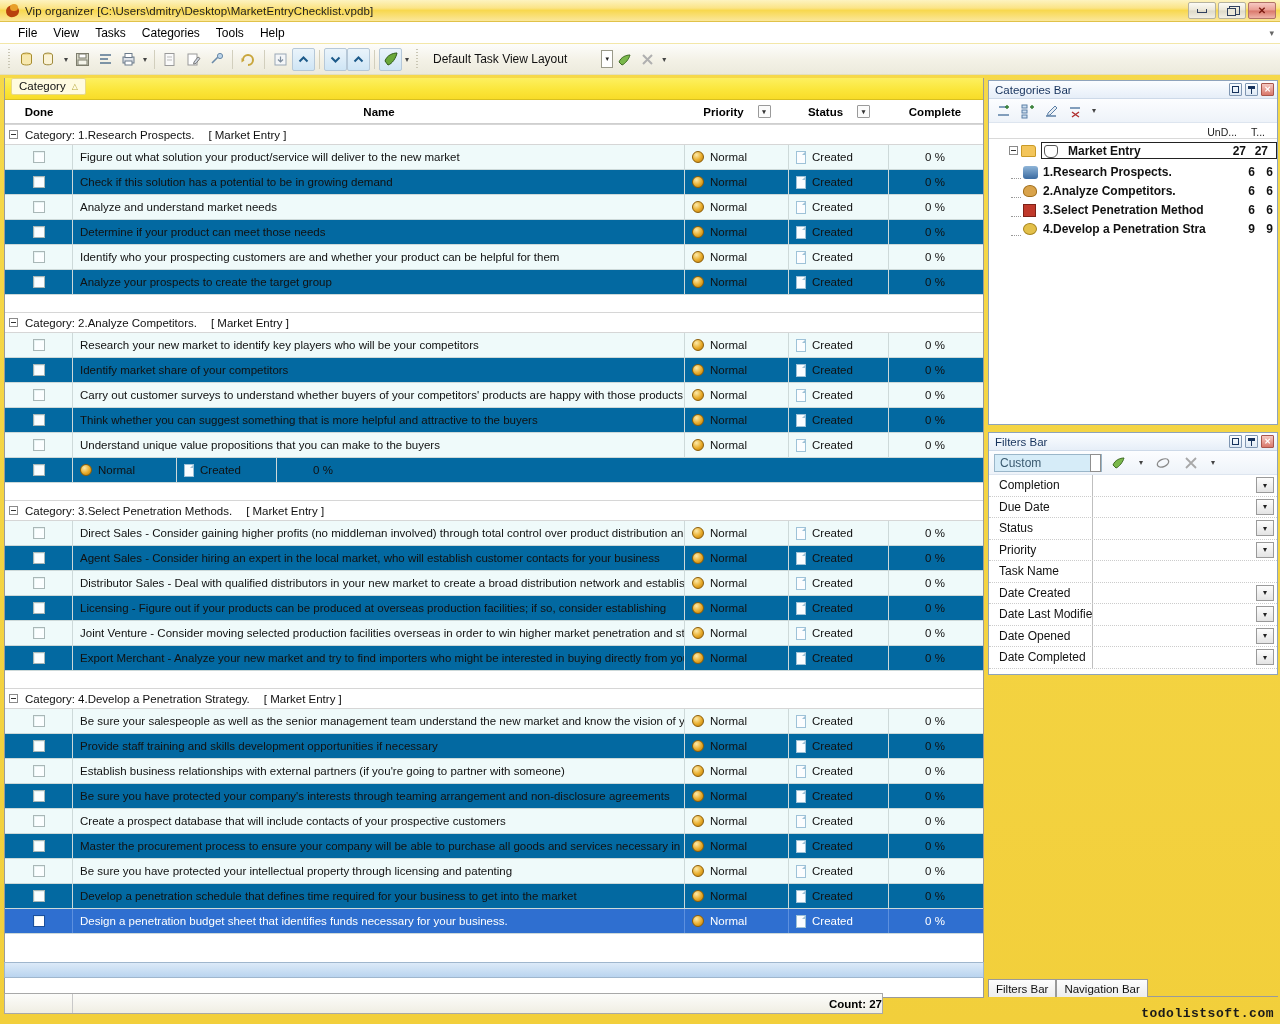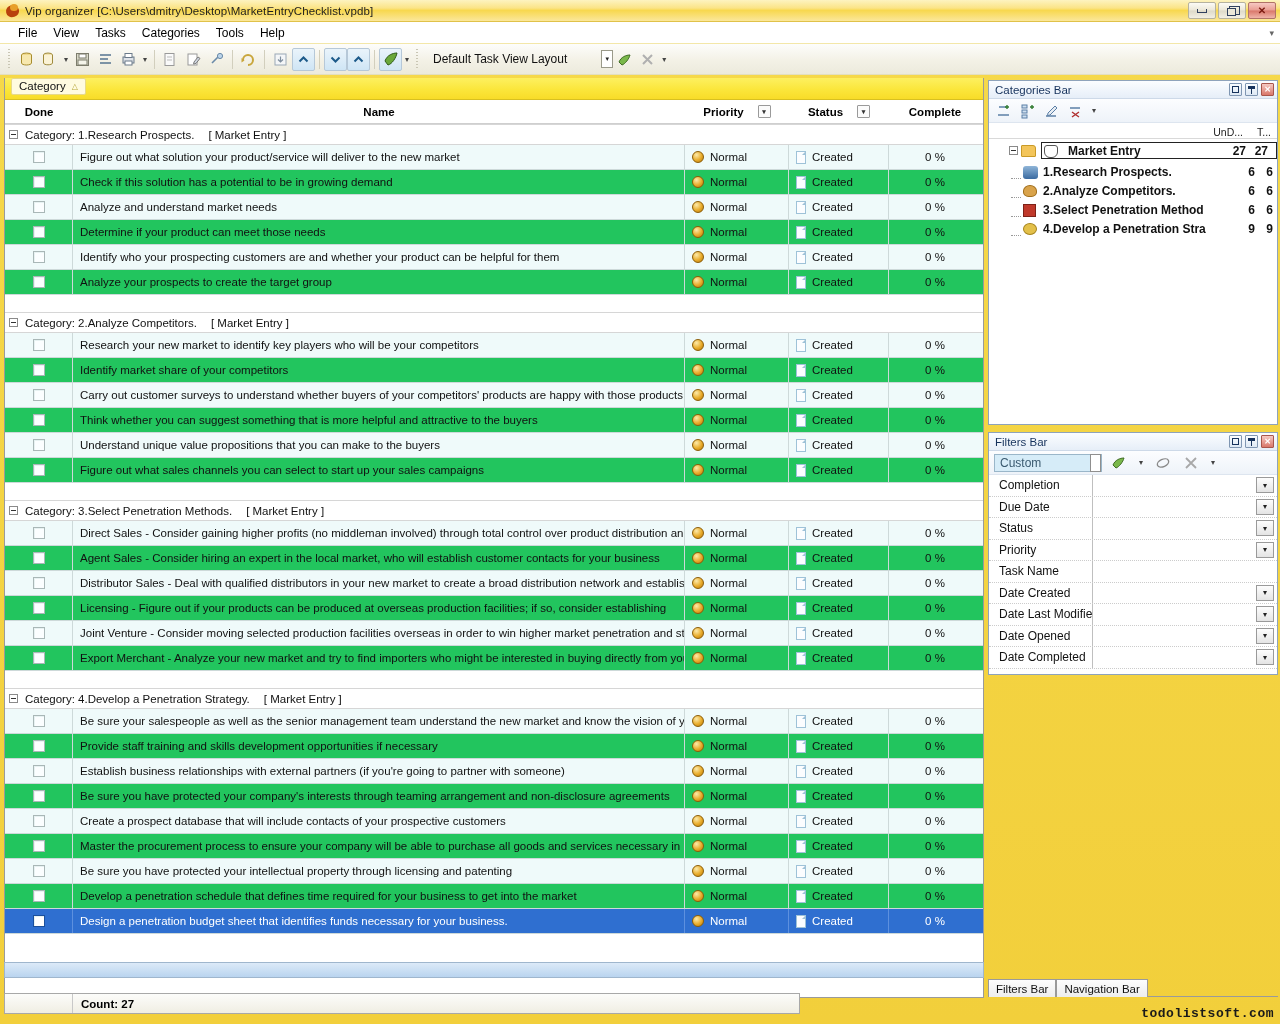--- a/index.html
+++ b/index.html
@@ -152,21 +152,21 @@
     content:""; position:absolute; left:1px; top:3px; width:5px; height:1px; background:#333;
   }
   .catrow .catlabel { white-space: nowrap; }
   .catrow .catbracket { margin-left: 14px; color: #111; }
 
   .taskrow {
     height: 25px; display: flex; align-items: stretch;
     background: #effafa; border-bottom: 1px solid #cdd9d9;
     font-size: 11.5px; color: #111;
   }
-  .taskrow.alt { background: #22c55e; }
+  .taskrow.alt { background: #0369a1; }
   .taskrow.selected { background: #2f6fd0; color: #ffffff; }
   .taskrow.selected .cell { border-color: #5d90df; }
 
   .cell { display: flex; align-items: center; border-right: 1px solid #cdd9d9; }
   .c-done { width: 68px; justify-content: center; border-right-color: #cdd9d9; }
   .c-name { width: 612px; padding-left: 7px; overflow: hidden; white-space: nowrap; }
   .c-pri  { width: 104px; padding-left: 7px; gap: 6px; }
   .c-stat { width: 100px; padding-left: 7px; gap: 6px; }
   .c-comp { width: 92px; justify-content: center; border-right: none; }
 
@@ -188,23 +188,23 @@
   .stat-icon:after {
     content:""; position:absolute; right:-1px; top:-1px; border-width: 0 0 4px 4px;
     border-style: solid; border-color: transparent transparent #9ec2d8 transparent;
   }
 
   .spacer-row { height: 17px; background: #ffffff; }
   .tail-blank { height: 28px; background: #ffffff; }
 
   
   .statusbar {
-    position: absolute; left: 4px; bottom: 10px; width: 796px; height: 21px;
+    position: absolute; left: 4px; bottom: 10px; width: 879px; height: 21px;
     background: linear-gradient(to bottom,#fcfcfa,#f0eee3);
-    border: 1px solid #a8a8a8; display: flex; align-items: center;
+    border: 1px solid #a8a8a8; display: flex; align-items: center; justify-content: space-between;
   }
   .statusbar .sb-sec1 { width: 68px; height: 100%; border-right: 1px solid #c8c8c8; }
   .statusbar .sb-count { padding-left: 8px; font-size: 11.5px; color: #000; font-weight: bold; }
 
   
   .panel {
     position: absolute; background: #ffffff; border: 1px solid #8ea3bb;
   }
   .panel-title {
     height: 18px; background: linear-gradient(to bottom,#fbfdff,#e6eef8);
@@ -227,21 +227,21 @@
     height: 24px; background: linear-gradient(to bottom,#fcfdff,#eef3f9);
     display: flex; align-items: center; padding-left: 4px; gap: 2px;
     border-bottom: 1px solid #dde5ef;
   }
   .ptb-btn { width: 22px; height: 20px; display:flex;align-items:center;justify-content:center;
     border:1px solid transparent; border-radius:2px;}
 
   
   .cat-head {
     height: 16px; display: flex; align-items: flex-end; justify-content: flex-end;
-    font-size: 10.5px; color: #222; padding-right: 6px; gap: 8px;
+    font-size: 10.5px; color: #222; padding-right: 12px; gap: 8px;
     border-bottom: 1px solid #d9d9d9; background: #fff;
   }
   .cat-head .und { width: 38px; text-align: right;}
   .cat-head .tot { width: 20px; text-align: right;}
   .cat-tree { padding: 2px 0 0 0; }
   .cat-item {
     height: 19px; display: flex; align-items: center; font-size: 12px;
     font-weight: bold; color: #111; padding-left: 20px;
   }
   .cat-item .texp {
@@ -672,21 +672,20 @@
           <div class="cell c-stat">
             <span class="stat-icon"></span>
             <span>Created</span>
           </div>
           <div class="cell c-comp">0 %</div>
         </div>
         <div class="taskrow alt">
           <div class="cell c-done">
             <span class="chk"></span>
           </div>
-          <div class="cell c-name">Figure out what sales channels you can select to start up your sales campaigns</div>
           <div class="cell c-pri">
             <span class="pri-icon"></span>
             <span>Normal</span>
           </div>
           <div class="cell c-stat">
             <span class="stat-icon"></span>
             <span>Created</span>
           </div>
           <div class="cell c-comp">0 %</div>
         </div>

